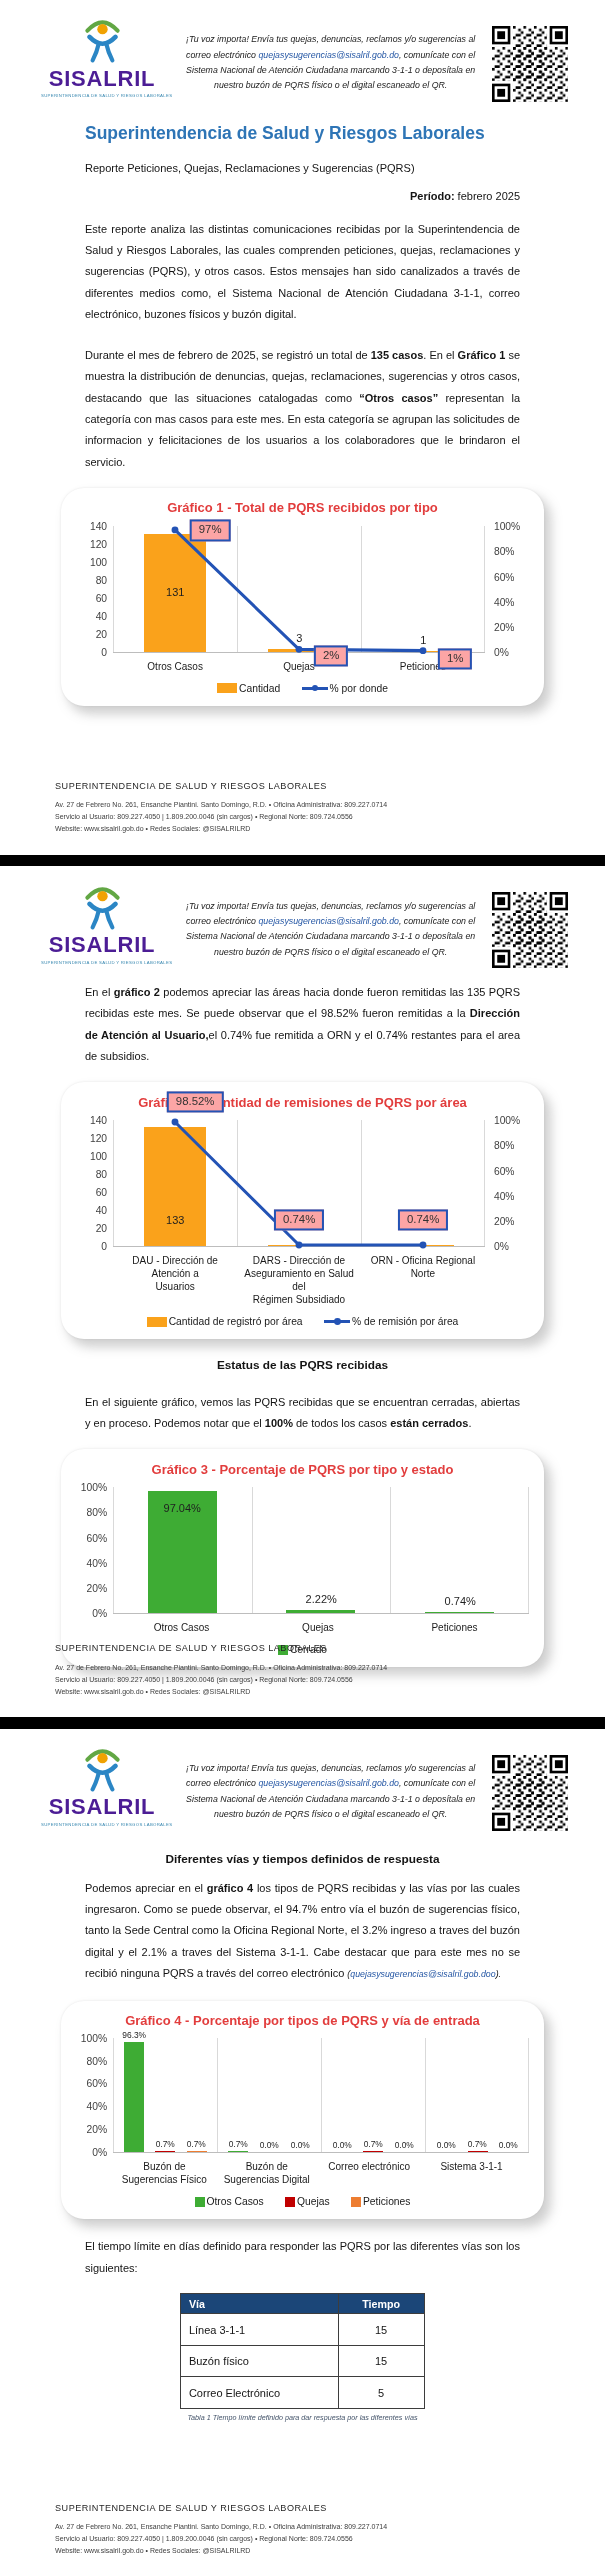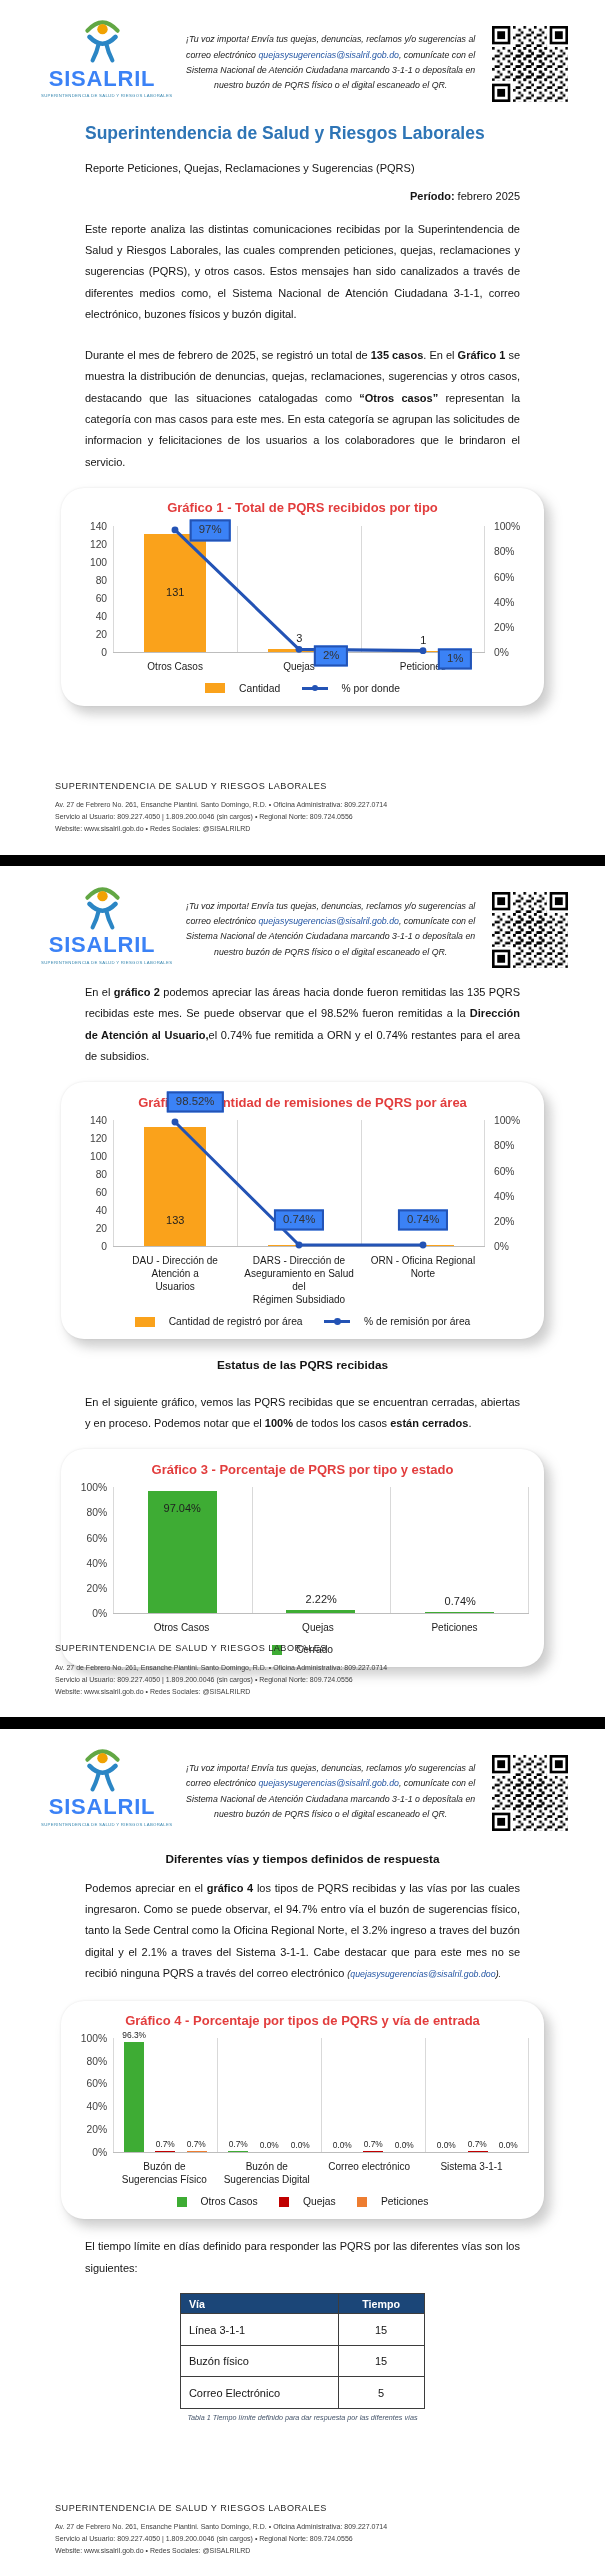--- a/index.html
+++ b/index.html
@@ -3,21 +3,21 @@
 <meta charset="utf-8">
 <style>
   html,body{margin:0;padding:0;background:#fff;}
   body{width:605px;font-family:"Liberation Sans",sans-serif;color:#141414;}
   .page{position:relative;width:605px;background:#fff;overflow:hidden;}
   #page1{height:855px}#page2{height:851px}#page3{height:848px}
   .divider{height:11.4px;background:#000;}
   
   .hdr{display:flex;align-items:flex-start;padding:12.2px 37px 0 41px;}
   .logo{width:122px;text-align:center;flex:none;}
-  .logo-word{font-size:22px;font-weight:bold;color:#3b82f6;letter-spacing:0.8px;margin-top:-1.5px;}
+  .logo-word{font-size:22px;font-weight:bold;color:#4c1d95;letter-spacing:0.8px;margin-top:-1.5px;}
   .logo-sub{font-size:4.3px;color:#3787B0;letter-spacing:0.3px;margin-top:1.5px;white-space:nowrap;}
   .promo{flex:1;margin:20px 10.7px 0 17px;font-style:italic;font-size:8.8px;line-height:1.75;text-align:center;color:#1a1a1a;}
   .link{color:#2456a4;}
   .qr{width:76px;height:76px;flex:none;margin-top:13.7px;}
   
   .title1{margin:21.3px 85px 0;font-size:17.5px;font-weight:bold;color:#2E75B6;}
   .subtitle{margin:18.3px 85px 0;font-size:11px;}
   .period{margin:15.2px 85px 0;text-align:right;font-size:11px;}
   .b{font-weight:bold;}
   .para{margin:17px 85px 0;font-size:11px;line-height:21.3px;text-align:justify;}
@@ -31,26 +31,26 @@
   .axis-l{width:37px;}
   .axis-r{width:44px;}
   .tick{position:absolute;right:6.1px;transform:translateY(50%);font-size:10.3px;color:#3f3f3f;white-space:nowrap;}
   .axis-r .tick{left:9.1px;right:auto;}
   .plot{position:relative;flex:1;border-bottom:0.8px solid #bdbdbd;background:#fff;}
   .vline{position:absolute;top:0;bottom:0;width:0.8px;background:#d9d9d9;}
   .bar{position:absolute;bottom:0;}
   .bar-label{position:absolute;transform:translateX(-50%);font-size:11px;color:#1f1f1f;white-space:nowrap;}
   .bar-label.g4l{font-size:8.4px;}
   .lineov{position:absolute;left:0;top:0;overflow:visible;}
-  .callout{position:absolute;transform:translate(-50%,-50%);background:#3b82f6;border:2.3px solid #2353B5;
+  .callout{position:absolute;transform:translate(-50%,-50%);background:#fca5a5;border:2.3px solid #2353B5;
            padding:0 6.9px;font-size:11.4px;color:#333;white-space:nowrap;line-height:1.5;z-index:3;}
   .cats{display:flex;margin-top:6.9px;}
   .cat{flex:1;text-align:center;font-size:10px;color:#1a1a1a;line-height:1.3;}
   .legend{display:flex;justify-content:center;gap:21.3px;margin-top:10px;align-items:center;font-size:10.3px;color:#1a1a1a;}
-  .li{display:flex;align-items:center;gap:14px;justify-content:center;}
+  .li{display:flex;align-items:center;gap:2px;justify-content:center;}
   .sw-bar{width:20px;height:10px;display:inline-block;}
   .sw-sq{width:10px;height:10px;display:inline-block;}
   .sw-line{display:inline-block;width:26px;height:3px;position:relative;}
   .sw-dot{position:absolute;left:10px;top:-2.3px;width:6.9px;height:6.9px;border-radius:50%;}
   
   .ttable{margin:13.7px auto 0;border-collapse:collapse;}
   .ttable th{background:#1B4678;color:#fff;font-size:10.7px;text-align:left;padding:3.8px 7.6px;border:1.5px solid #3d3d3d;}
   .ttable td{font-size:11px;padding:6.1px 7.6px;border:1.5px solid #3d3d3d;height:18.3px;}
   .ttable .c1{width:141px;}
   .ttable .c2{width:70px;text-align:center;}

